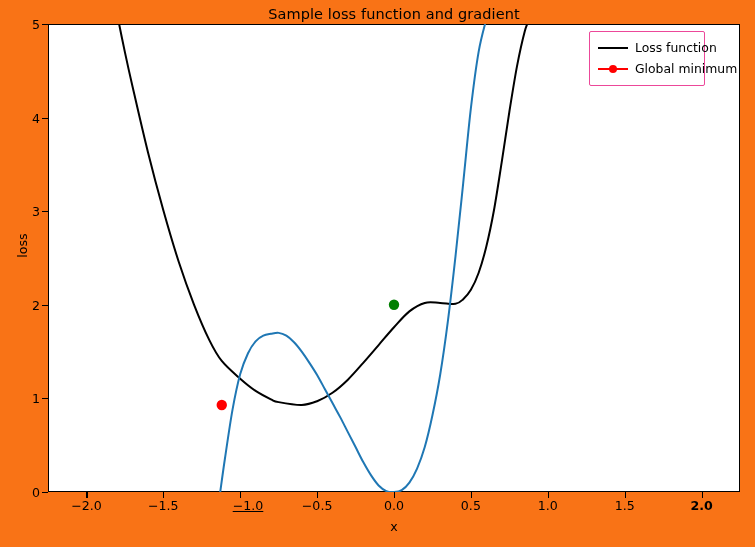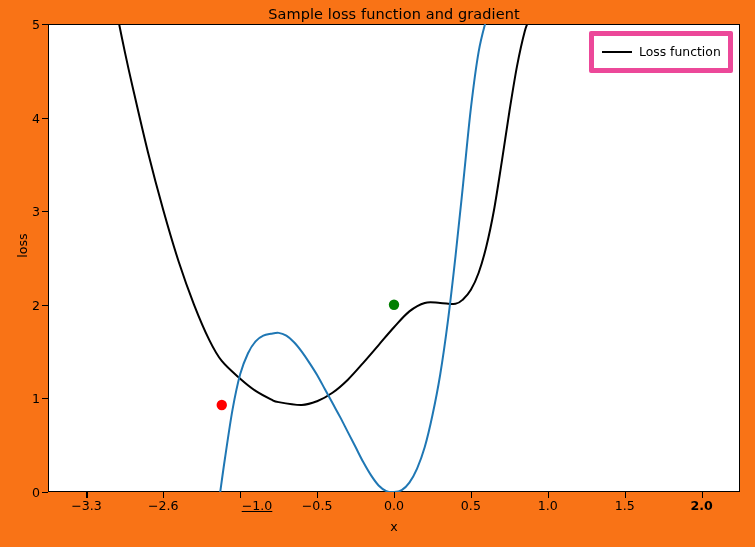--- a/index.html
+++ b/index.html
@@ -97,23 +97,23 @@
     text-align: center;
     font-size: 12.6px;
     color: #000000;
     transform: rotate(-90deg);
     transform-origin: center center;
   }
   .legend-box {
     position: absolute;
     left: 589px;
     top: 31px;
-    width: 144px;
+    width: 116px;
     padding: 5px 8px 6px 8px;
-    border: 5px solid #ec4899;
+    border: 1px solid #ec4899;
     border-radius: 2px;
     background: #ffffff;
     box-sizing: border-box;
   }
   .legend-row {
     display: flex;
     align-items: center;
     height: 21px;
   }
   .legend-sample {
@@ -175,25 +175,25 @@
       <div class="ytick-label" style="top: 304.8px;">2</div>
       <div class="tick-mark-y" style="top: 304.8px;"></div>
       <div class="ytick-label" style="top: 211.2px;">3</div>
       <div class="tick-mark-y" style="top: 211.2px;"></div>
       <div class="ytick-label" style="top: 117.6px;">4</div>
       <div class="tick-mark-y" style="top: 117.6px;"></div>
       <div class="ytick-label" style="top: 24px;">5</div>
       <div class="tick-mark-y" style="top: 24px;"></div>
     </div>
   <div id="xticks">
-      <div class="xtick-label" style="left: 86.4444px;">−3.3</div>
+      <div class="xtick-label" style="left: 86.4444px;">−2.0</div>
       <div class="tick-mark-x" style="left: 86.4444px;"></div>
-      <div class="xtick-label" style="left: 163.333px;">−2.6</div>
+      <div class="xtick-label" style="left: 163.333px;">−1.5</div>
       <div class="tick-mark-x" style="left: 163.333px;"></div>
-      <div class="xtick-label" style="left: 257px; text-decoration: underline;">−1.0</div>
+      <div class="xtick-label" style="left: 248px; text-decoration: underline;">−1.0</div>
       <div class="tick-mark-x" style="left: 240.222px;"></div>
       <div class="xtick-label" style="left: 317.111px;">−0.5</div>
       <div class="tick-mark-x" style="left: 317.111px;"></div>
       <div class="xtick-label" style="left: 394px;">0.0</div>
       <div class="tick-mark-x" style="left: 394px;"></div>
       <div class="xtick-label" style="left: 470.889px;">0.5</div>
       <div class="tick-mark-x" style="left: 470.889px;"></div>
       <div class="xtick-label" style="left: 547.778px;">1.0</div>
       <div class="tick-mark-x" style="left: 547.778px;"></div>
       <div class="xtick-label" style="left: 624.667px;">1.5</div>
@@ -205,15 +205,22 @@
   <div class="xlabel">x</div>
   <div class="ylabel">loss</div>
 
   <div class="legend-box" id="legend-box">
       <div class="legend-row">
         <div class="legend-sample">
           <div class="legend-line" style="background: rgb(0, 0, 0);"></div>
         </div>
         <span class="legend-text">Loss function</span>
       </div>
+      <div class="legend-row">
+        <div class="legend-sample">
+          <div class="legend-line" style="background: rgb(255, 0, 0);"></div>
+          <div class="legend-dot" style="background: rgb(255, 0, 0);"></div>
+        </div>
+        <span class="legend-text">Global minimum</span>
+      </div>
     </div>
 
 </div>
 
 </body></html>

